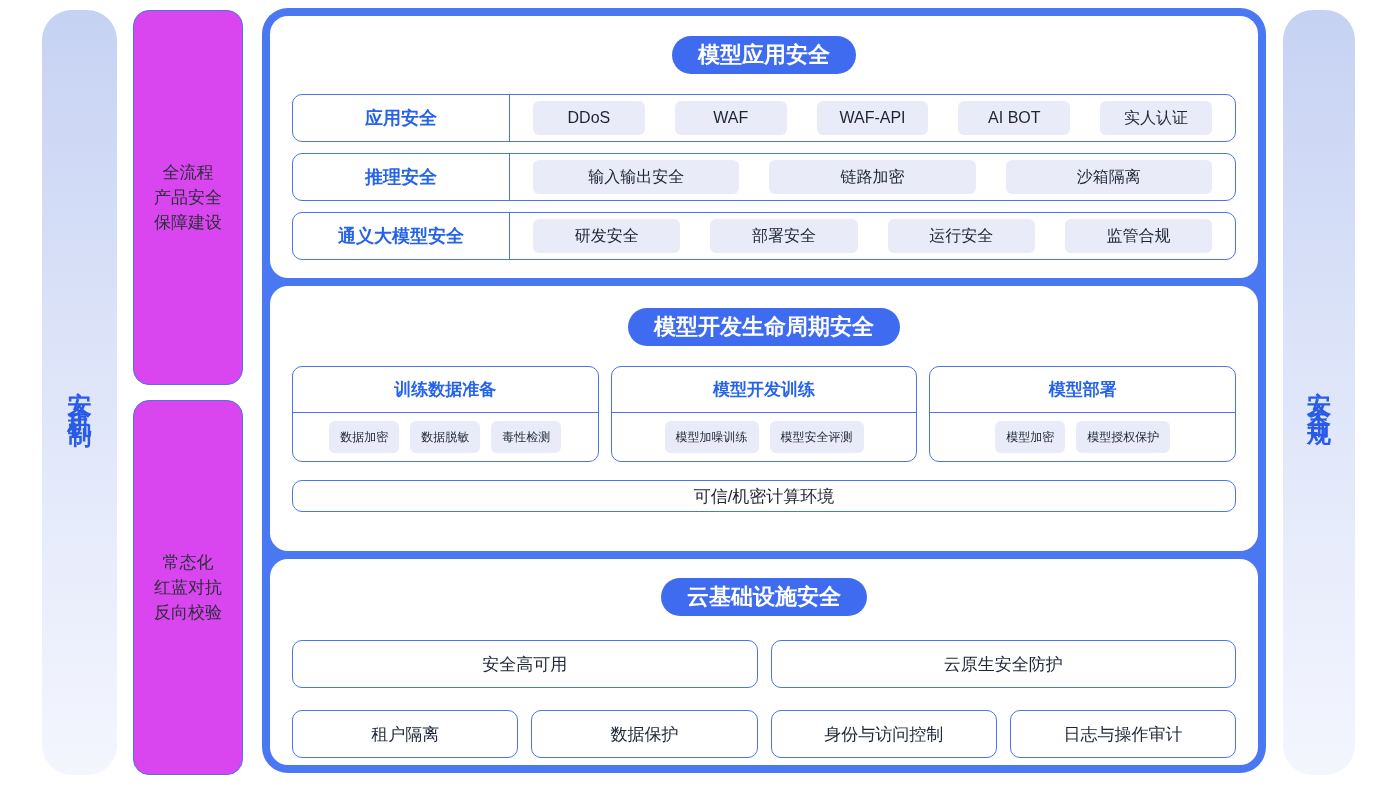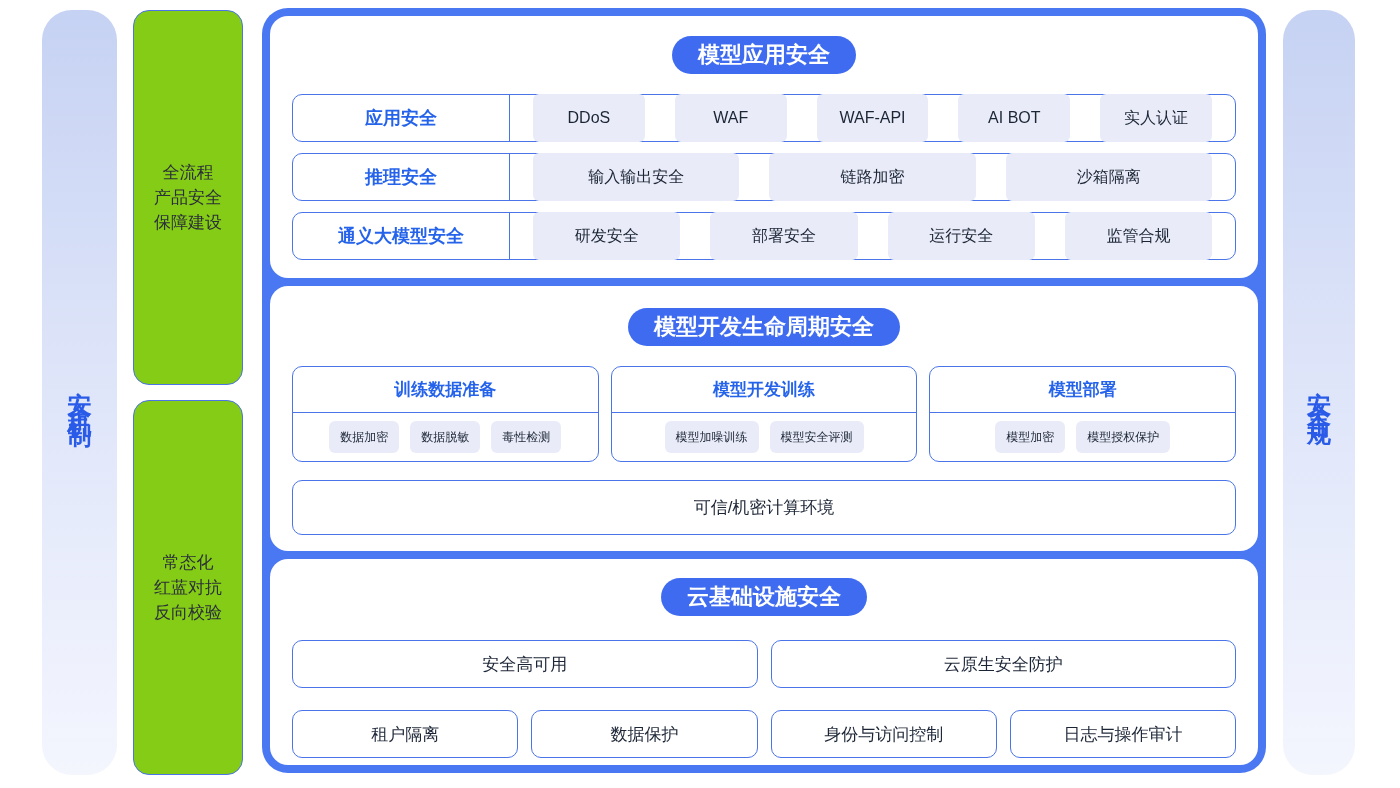--- a/index.html
+++ b/index.html
@@ -19,21 +19,21 @@
   .rail-left  { left:42px;  width:75px; }
   .rail-right { left:1283px; width:72px; }
   .rail-text {
     writing-mode:vertical-rl; text-orientation:upright;
     color:#2a5be8; font-size:24px; font-weight:bold; letter-spacing:10px;
   }
 
   
   .side-box {
     position:absolute; left:133px; width:110px; box-sizing:border-box;
-    background:#84cc16; border:1.5px solid #4a74e8; border-radius:16px;
+    background:#d946ef; border:1.5px solid #4a74e8; border-radius:16px;
     display:flex; flex-direction:column; align-items:center; justify-content:center;
     color:#2b2f38; font-size:17px; line-height:25px; text-align:center;
   }
   .side-box-1 { top:10px;  height:375px; }
   .side-box-2 { top:400px; height:375px; }
 
   
   .frame {
     position:absolute; left:262px; top:8px; width:1004px; height:765px;
     box-sizing:border-box; background:#4a78f2; border-radius:26px;
@@ -68,21 +68,21 @@
   .t-row-label {
     flex:0 0 216px; display:flex; align-items:center; justify-content:center;
     color:#2563eb; font-weight:bold; font-size:18px;
     border-right:1.5px solid #4a74e8;
   }
   .t-row-chips {
     flex:1; display:flex; align-items:center; padding:0 8px;
   }
   .chip {
     background:#e9ecf8; color:#1c2536; border-radius:6px;
-    height:48px; display:flex; align-items:center; justify-content:center;
+    height:34px; display:flex; align-items:center; justify-content:center;
     font-size:16px; flex:1; margin:0 15px; white-space:nowrap;
   }
 
   
   .cards {
     display:flex; gap:12px; width:100%; box-sizing:border-box;
     padding:0 22px; margin-top:20px;
   }
   .card {
     flex:1; border:1.5px solid #4a74e8; border-radius:10px; overflow:hidden;
@@ -96,21 +96,21 @@
   }
   .card-chips {
     flex:1; display:flex; align-items:center; justify-content:center; gap:11px;
   }
   .chip-sm {
     background:#e9ecf8; color:#1c2536; border-radius:6px;
     padding:0 11px; height:32px; line-height:32px; font-size:12px; white-space:nowrap;
   }
 
   .wide-box {
-    align-self:stretch; margin:18px 22px 0; height:55px; box-sizing:border-box;
+    align-self:stretch; margin:18px 22px 0; height:32px; box-sizing:border-box;
     border:1.5px solid #4a74e8; border-radius:10px;
     display:flex; align-items:center; justify-content:center;
     font-size:17px; color:#1c2536; background:#fff;
   }
 
   
   .b-row {
     display:flex; width:100%; box-sizing:border-box; padding:4px 22px; gap:13px;
   }
   .b-row-1 { margin-top:20px; }

